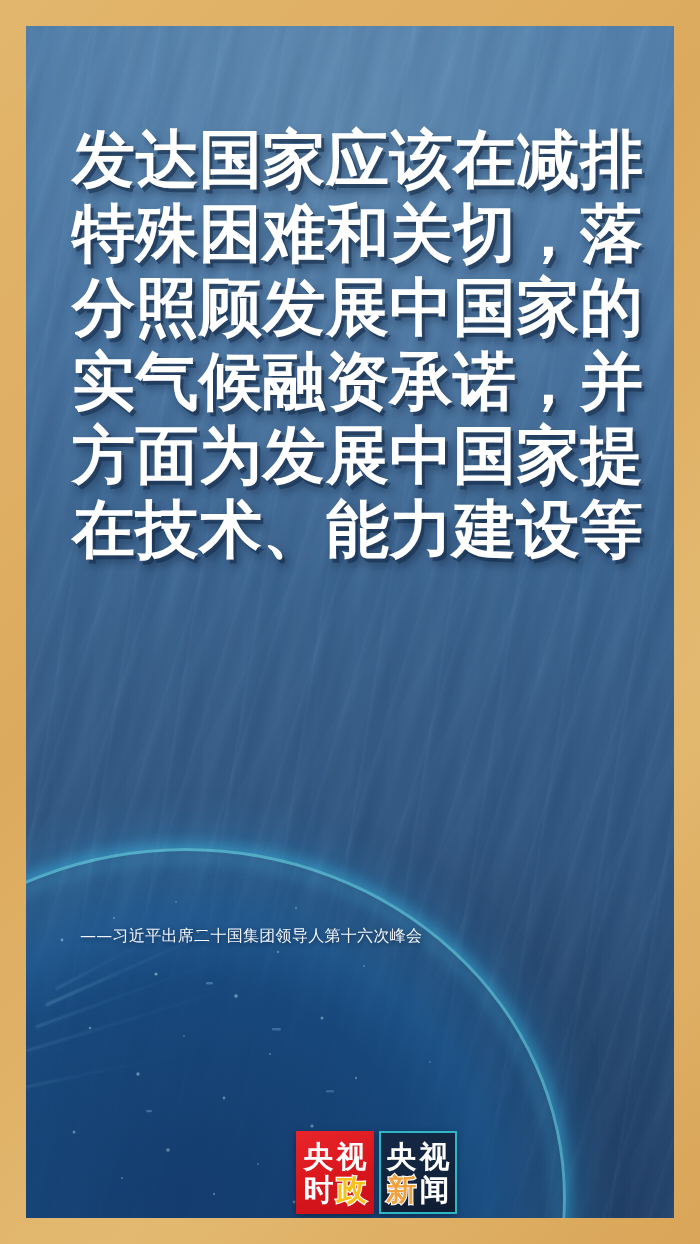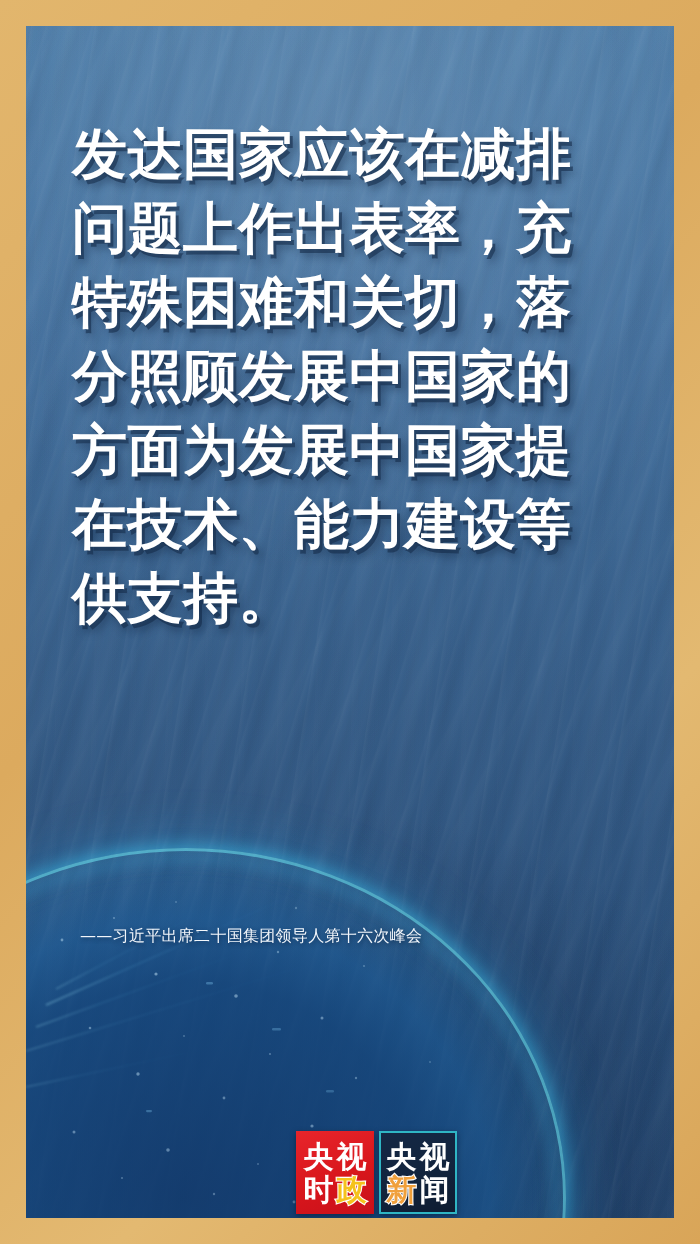--- a/index.html
+++ b/index.html
@@ -192,22 +192,22 @@
   }
 
   
   #headline {
     position: absolute;
     left: 46px;
     top: 96px;
     width: 570px;
   }
   .hl-line {
-    font-family: Liberation Mono, monospace;
-    font-size: 55px;
+    font-family: Liberation Sans, sans-serif;
+    font-size: 63px;
     line-height: 74px;
     font-weight: 700;
     color: #ffffff;
     letter-spacing: 0.5px;
     white-space: nowrap;
     text-shadow:
       3px 4px 0px rgba(18,40,70,0.55),
       5px 7px 9px rgba(10,28,56,0.45);
   }
 
@@ -346,26 +346,25 @@
       <g fill="#8fd8ff">
         <rect x="180" y="104" width="7" height="2.5" rx="1.2" opacity=".40"></rect>
         <rect x="246" y="150" width="9" height="2.5" rx="1.2" opacity=".35"></rect>
         <rect x="120" y="232" width="6" height="2.2" rx="1.1" opacity=".38"></rect>
         <rect x="300" y="212" width="8" height="2.4" rx="1.2" opacity=".30"></rect>
       </g>
     </svg>
 
     <div id="headline">
       <div class="hl-line">发达国家应该在减排</div>
-      <div class="hl-line">问题上作出表率，充</div>
       <div class="hl-line">特殊困难和关切，落</div>
       <div class="hl-line">分照顾发展中国家的</div>
+      <div class="hl-line">实气候融资承诺，并</div>
       <div class="hl-line">方面为发展中国家提</div>
       <div class="hl-line">在技术、能力建设等</div>
-      <div class="hl-line">供支持。</div>
     </div>
 
     <div id="attribution">
       <div class="attr-line">——习近平出席二十国集团领导人第十六次峰会</div>
     </div>
 
     <div id="logos">
 
       <div class="logo shizheng">
         <div class="logo-row">

